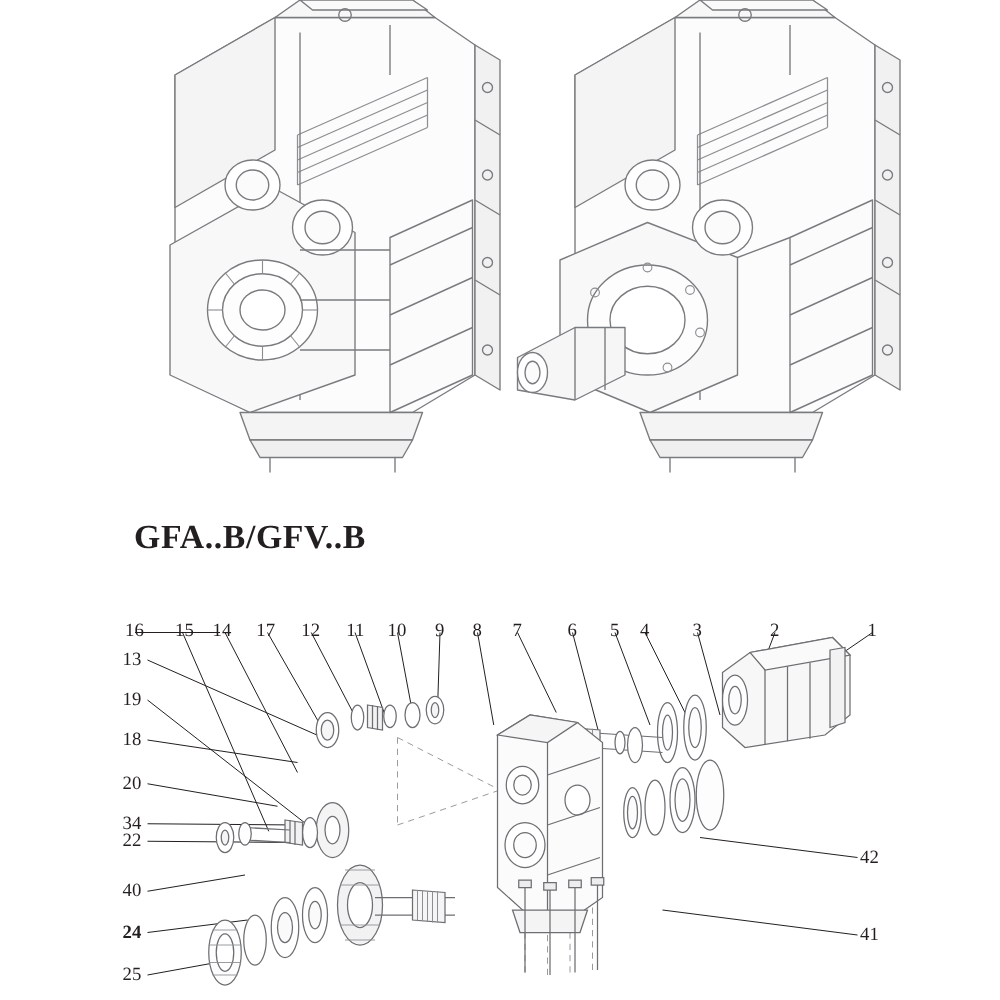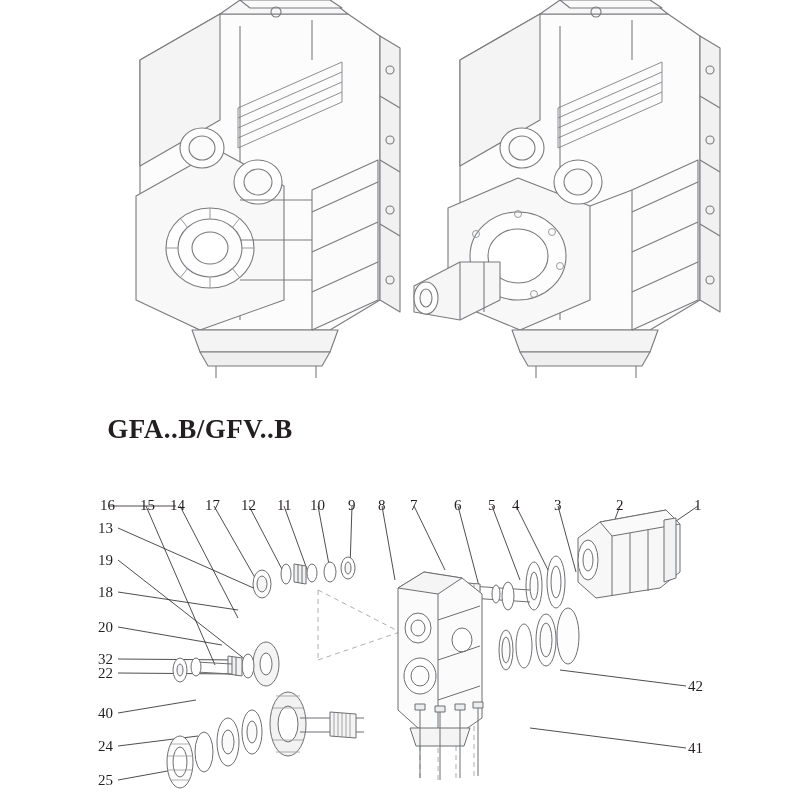--- a/index.html
+++ b/index.html
@@ -419,23 +419,23 @@
     <div class="label" style="left:488px; top:38px;">5</div>
     <div class="label" style="left:512px; top:38px;">4</div>
     <div class="label" style="left:554px; top:38px;">3</div>
     <div class="label" style="left:616px; top:38px;">2</div>
     <div class="label" style="left:694px; top:38px;">1</div>
 
     <div class="label" style="left:98px; top:61px;">13</div>
     <div class="label" style="left:98px; top:93px;">19</div>
     <div class="label" style="left:98px; top:125px;">18</div>
     <div class="label" style="left:98px; top:160px;">20</div>
-    <div class="label" style="left:98px; top:192px;">32</div>
+    <div class="label" style="left:98px; top:192px;">34</div>
     <div class="label" style="left:98px; top:206px;">22</div>
     <div class="label" style="left:98px; top:246px;">40</div>
-    <div class="label" style="left:98px; top:279px;">24</div>
+    <div class="label" style="left:98px; top:279px;font-weight:bold;">24</div>
     <div class="label" style="left:98px; top:313px;">25</div>
 
     <div class="label" style="left:688px; top:219px;">42</div>
     <div class="label" style="left:688px; top:281px;text-align:center;">41</div>
   </div>
 
 </div>
 
 </body></html>

